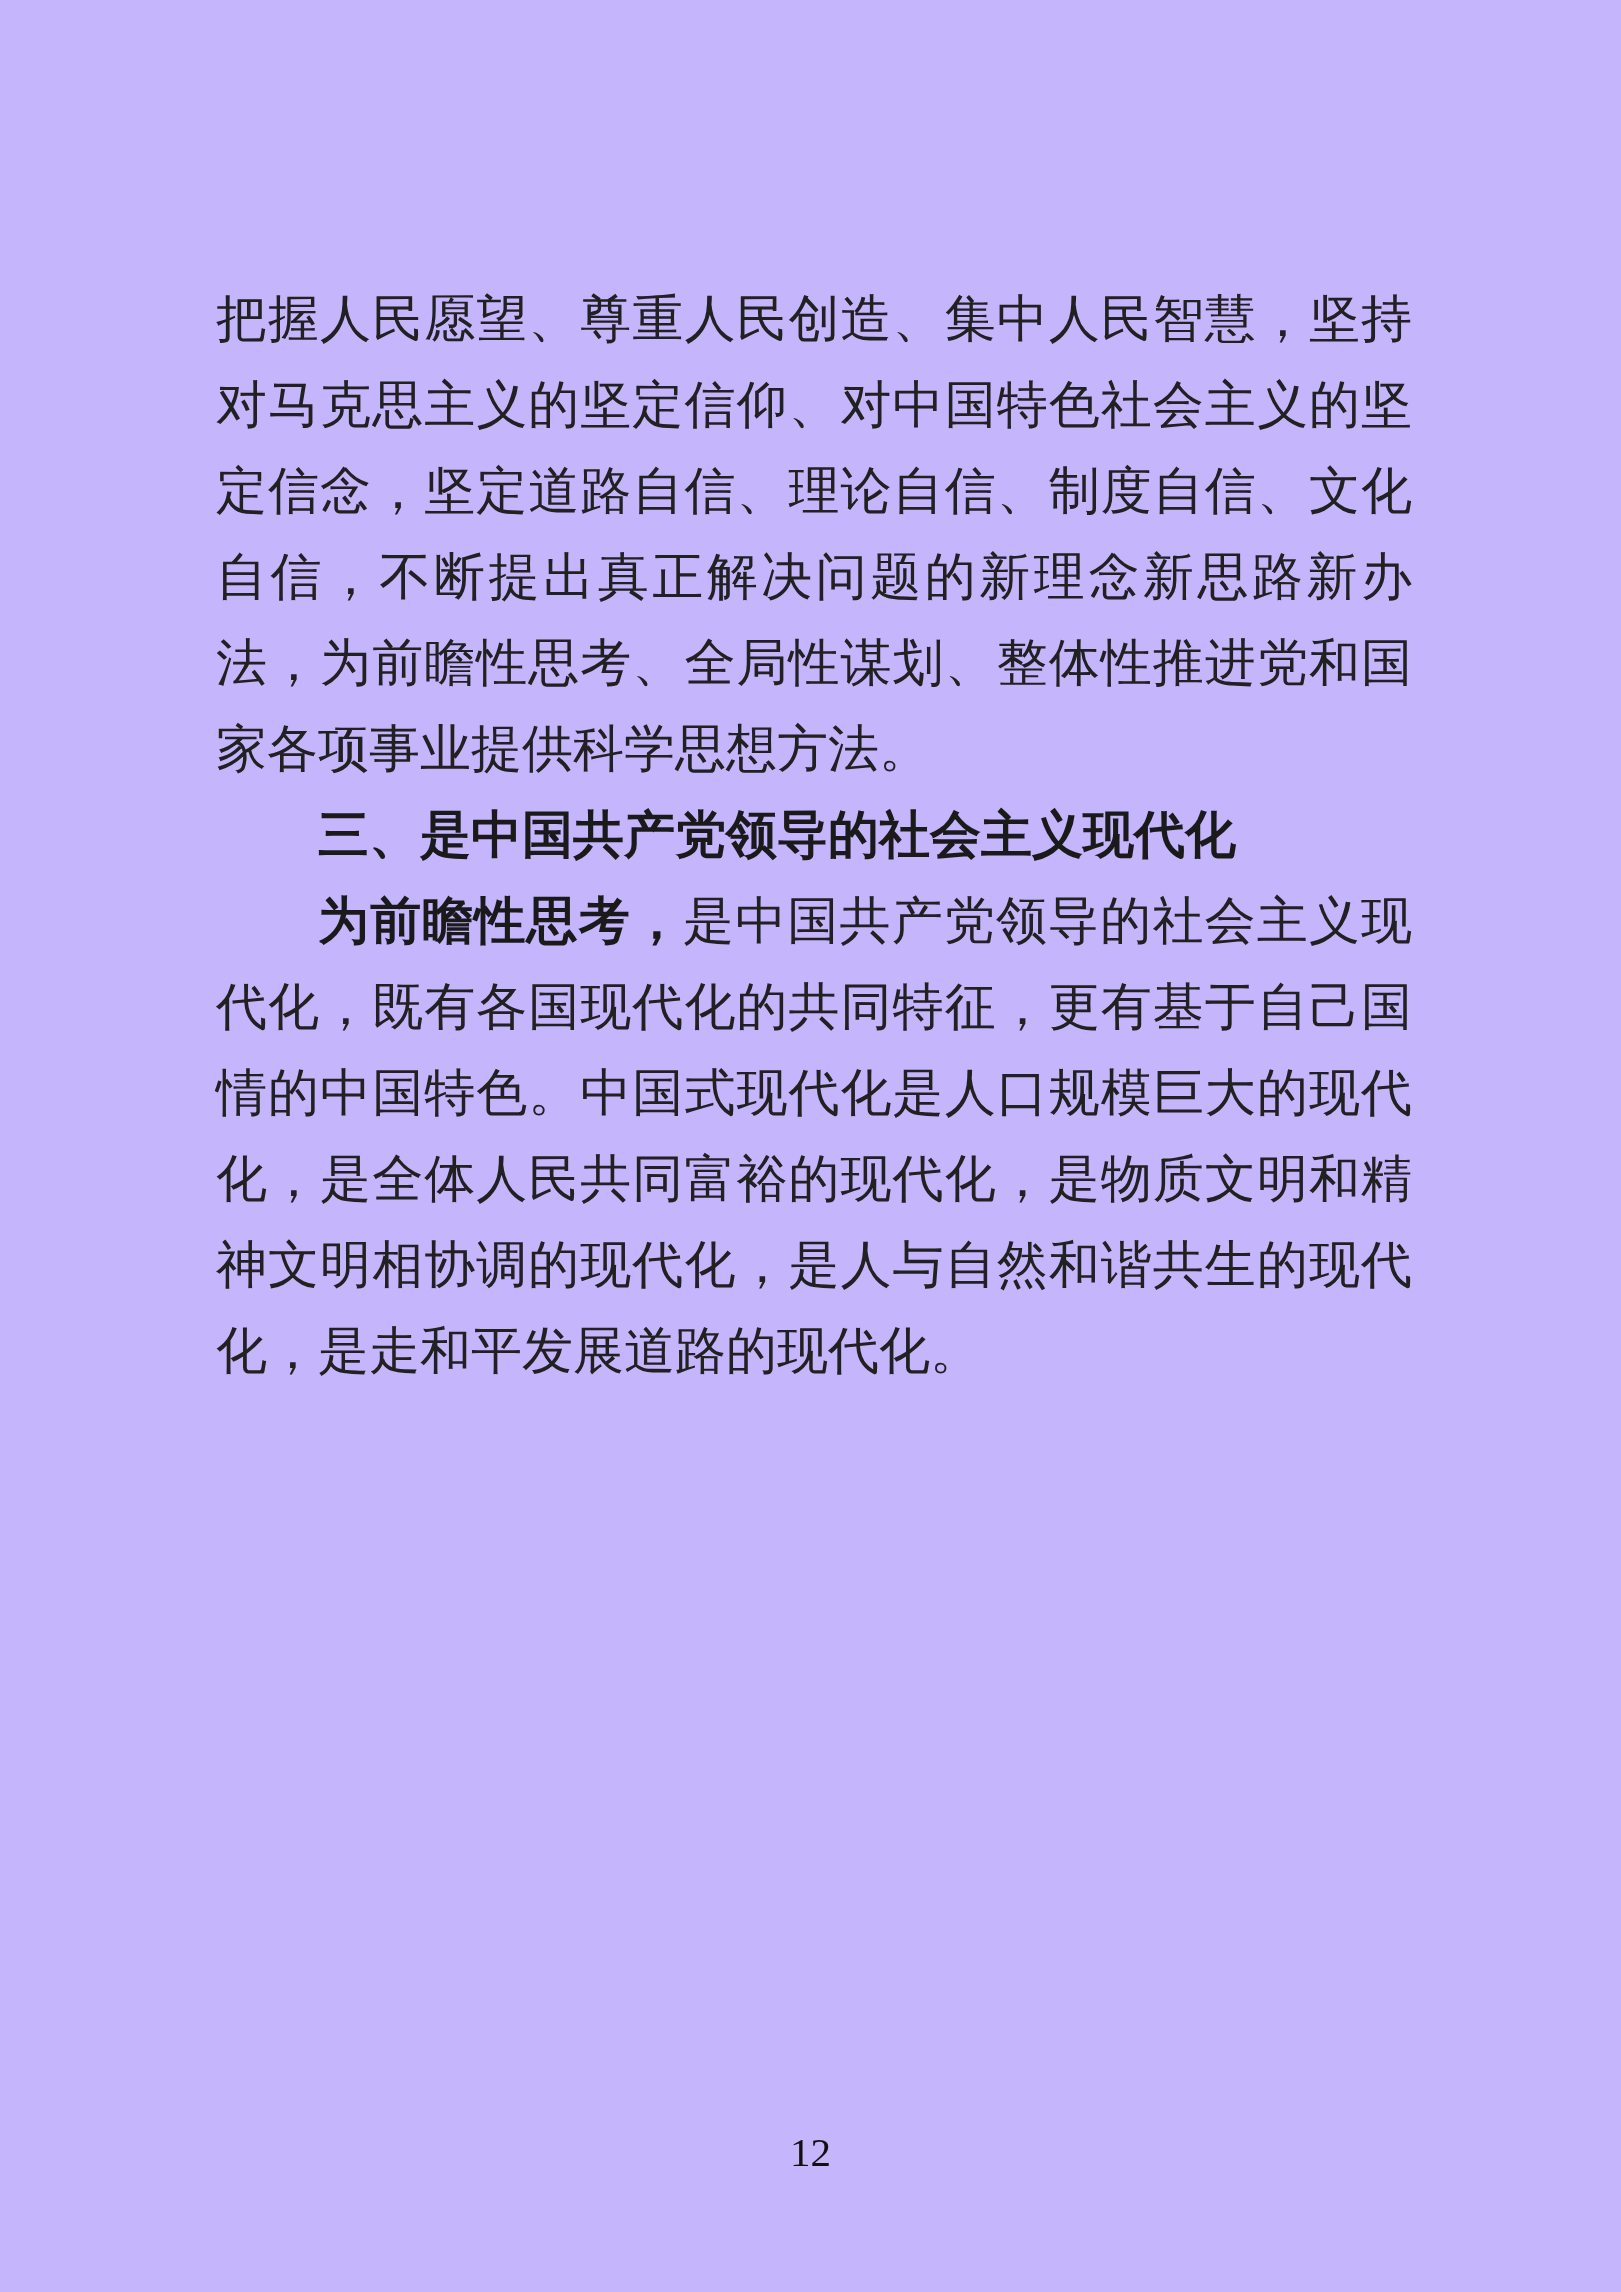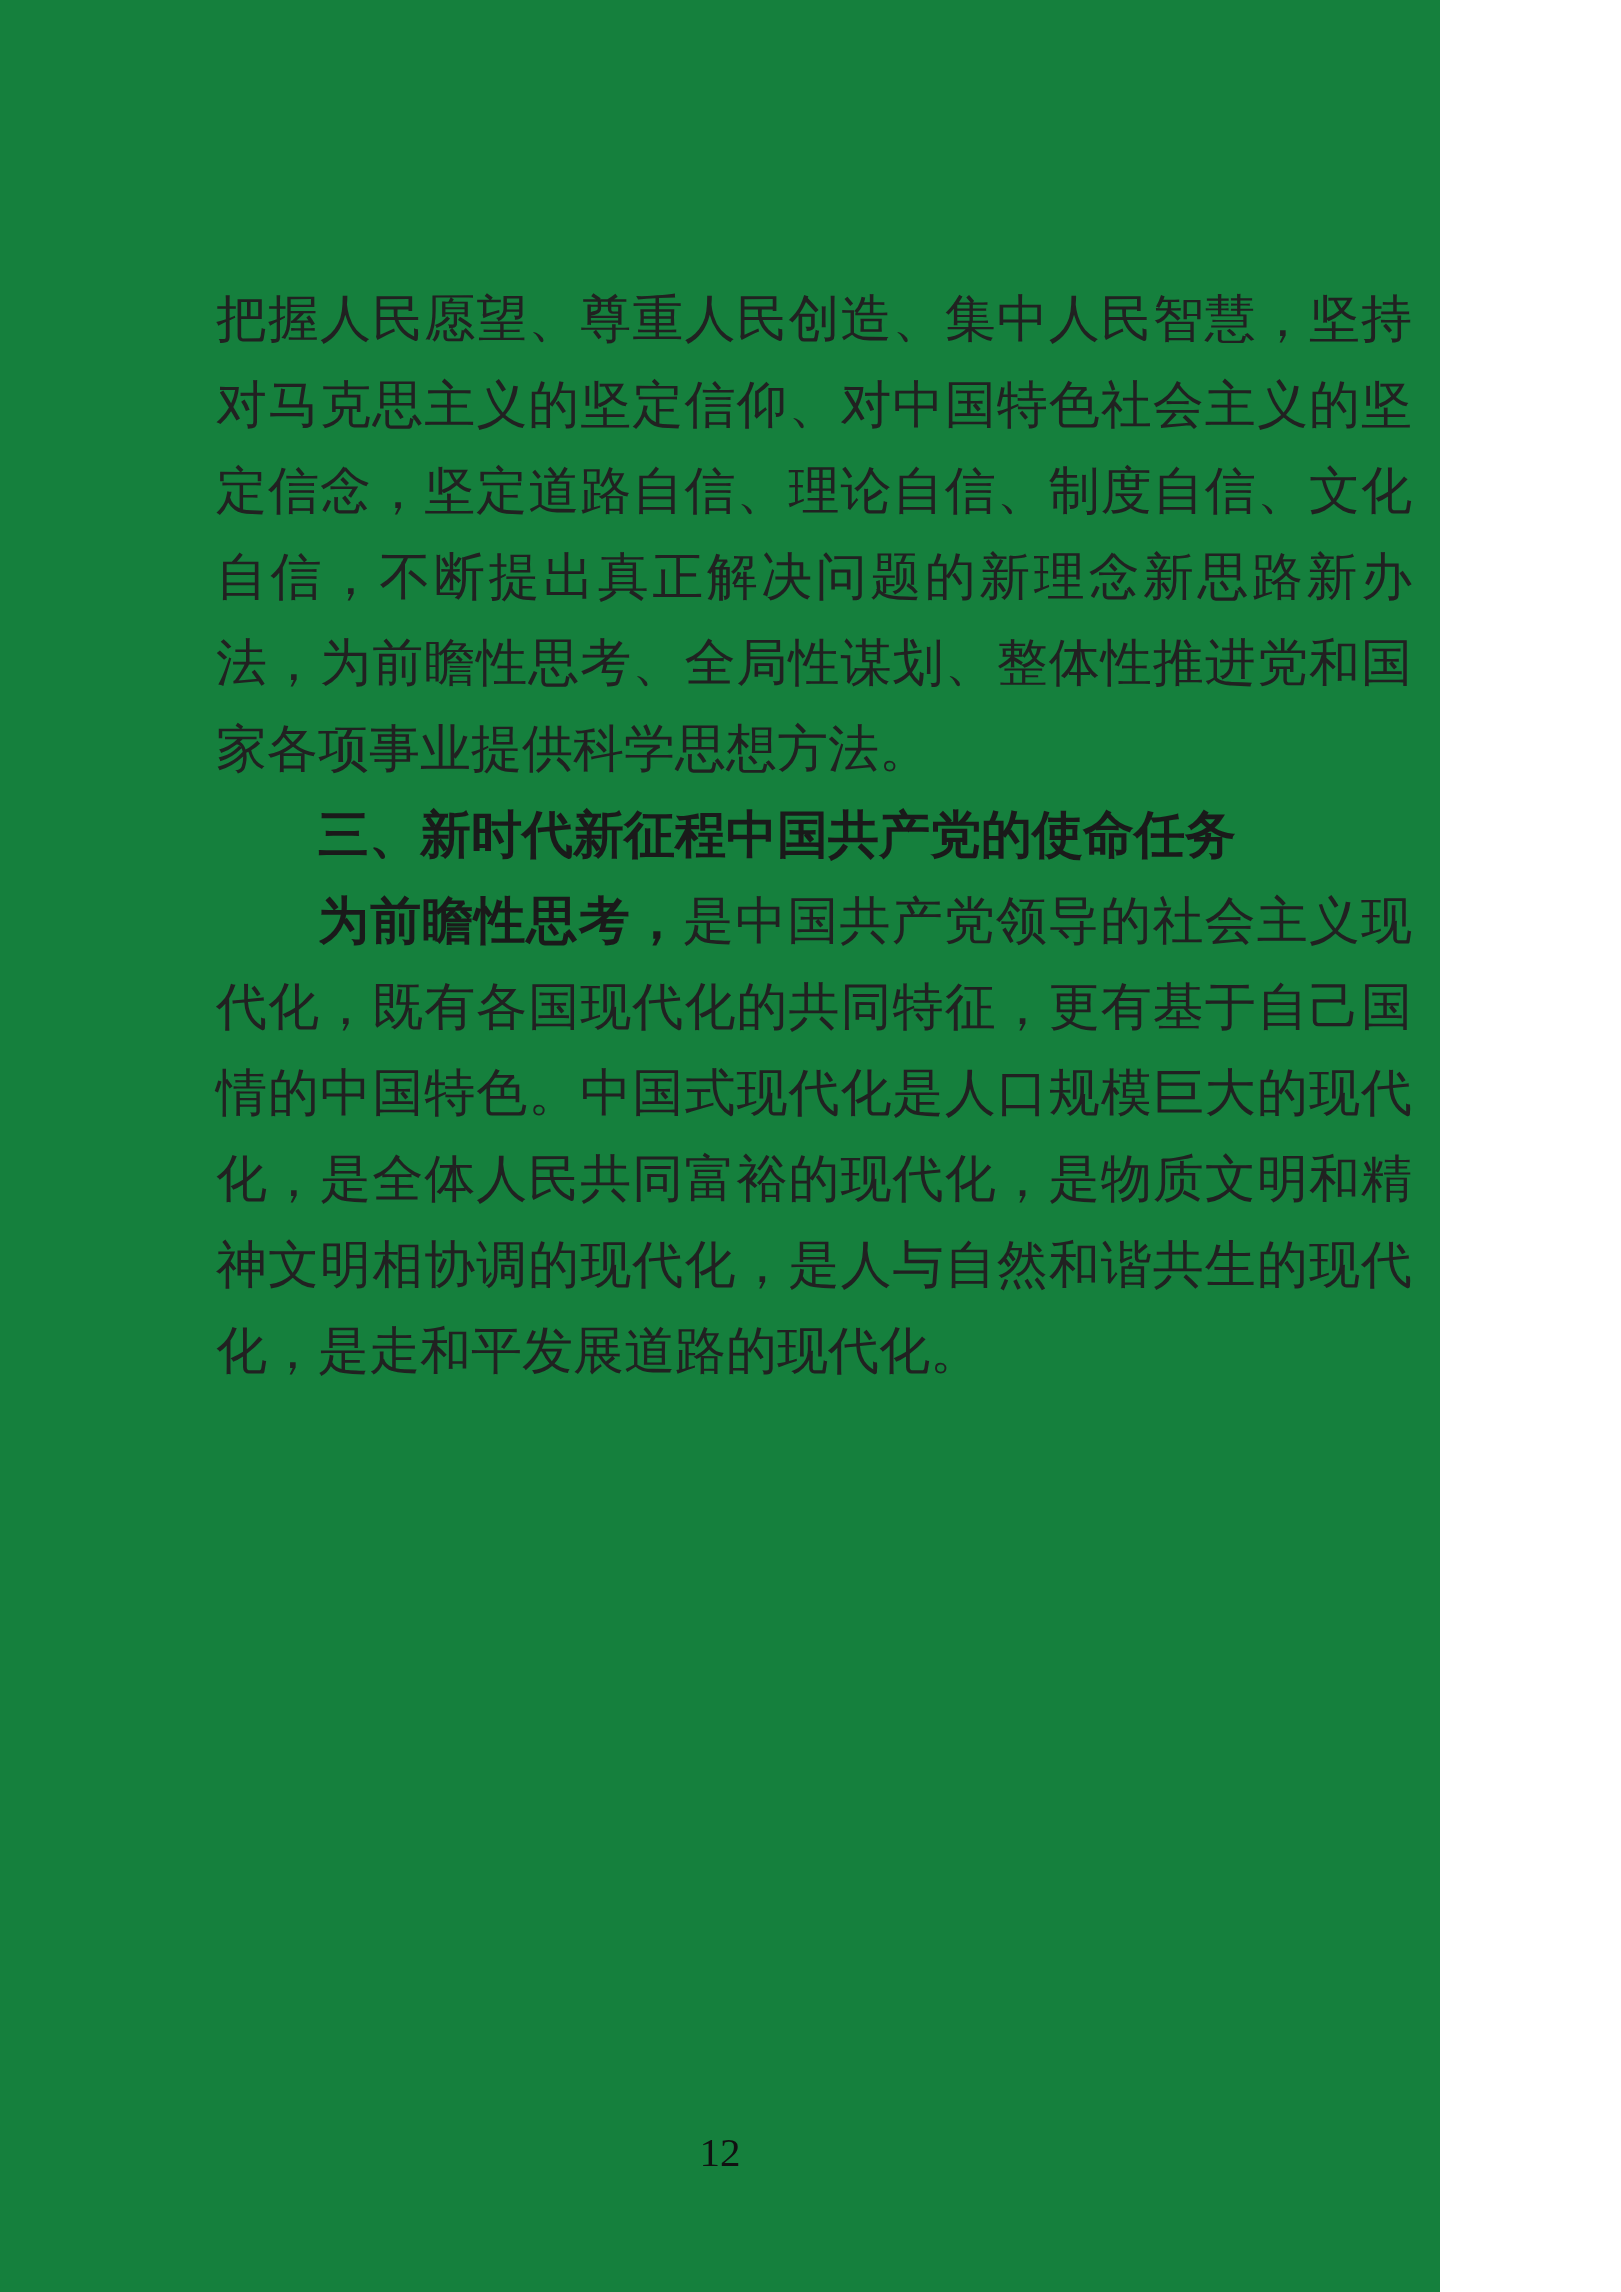--- a/index.html
+++ b/index.html
@@ -2,23 +2,23 @@
 <html><head>
 <meta charset="utf-8">
 <style>
   html, body {
     margin: 0;
     padding: 0;
     background: #ffffff;
   }
   .page {
     position: relative;
-    width: 1440px;
+    width: 1621px;
     height: 2293px;
-    background: #15803d;
+    background: #c4b5fd;
     overflow: hidden;
     font-family: "DejaVu Serif", serif;
   }
   .content {
     position: absolute;
     left: 216px;
     top: 276px;
     width: 1196px;
     font-size: 51px;
     line-height: 86px;
@@ -72,21 +72,21 @@
 </style>
 </head>
 <body>
 
 <div class="page">
 
   <div class="content">
 
     <p class="para">把握人民愿望、尊重人民创造、集中人民智慧，坚持对马克思主义的坚定信仰、对中国特色社会主义的坚定信念，坚定道路自信、理论自信、制度自信、文化自信，不断提出真正解决问题的新理念新思路新办法，为前瞻性思考、全局性谋划、整体性推进党和国家各项事业提供科学思想方法。</p>
 
-    <p class="section-heading">三、新时代新征程中国共产党的使命任务</p>
+    <p class="section-heading">三、是中国共产党领导的社会主义现代化</p>
 
 
     <p class="para indent"><span class="lead-bold">为前瞻性思考，</span><span>是中国共产党领导的社会主义现代化，既有各国现代化的共同特征，更有基于自己国情的中国特色。中国式现代化是人口规模巨大的现代化，是全体人民共同富裕的现代化，是物质文明和精神文明相协调的现代化，是人与自然和谐共生的现代化，是走和平发展道路的现代化。</span></p>
 
 
   </div>
 
   <div class="page-number">12</div>
 
 </div>

